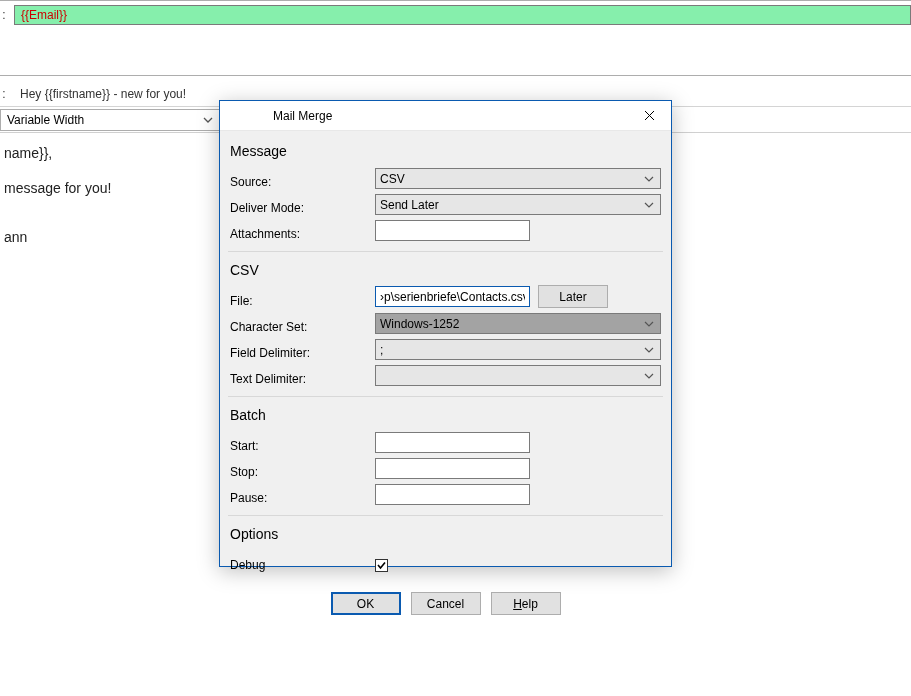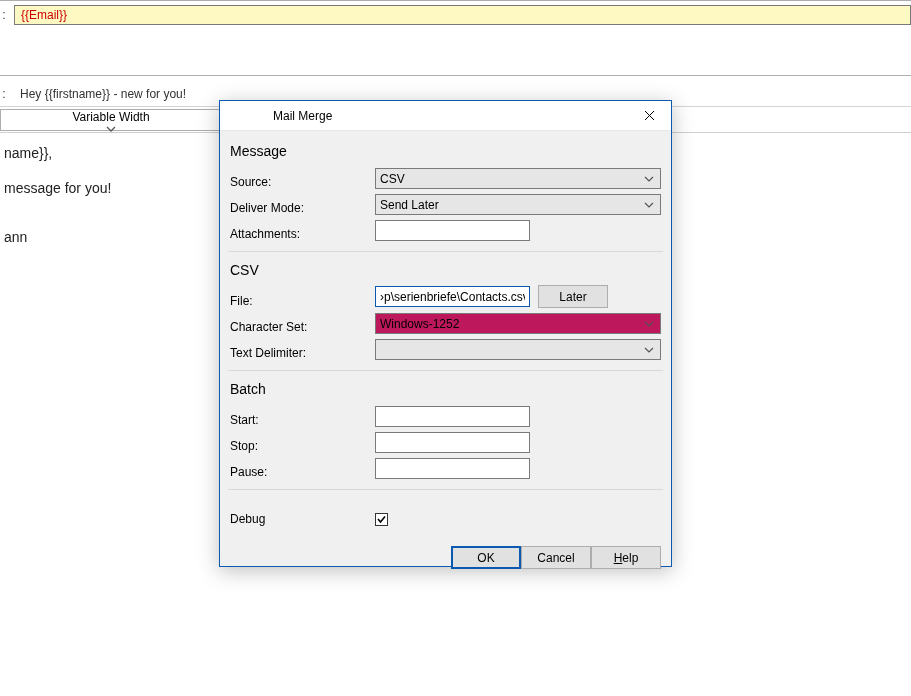--- a/index.html
+++ b/index.html
@@ -12,31 +12,31 @@
     width: 911px;
     height: 696px;
     overflow: hidden;
     position: relative;
   }
   .hr-line { height:1px; background:#adadad; width:100%; }
   .top-row {
     display:flex; align-items:center; height:28px; padding-left:0;
   }
   .field-cell {
-    border:1px solid #7a7a7a; background:#fef9c3; padding:3px 6px; margin-left:6px;
+    border:1px solid #7a7a7a; background:#86efac; padding:3px 6px; margin-left:6px;
     flex:1; height:20px; display:flex; align-items:center;
   }
   .placeholder-red { color:#cc0000; font-size:12px;}
   .subject-row { display:flex; align-items:center; height:24px; margin-top:6px;}
   .subject-colon { width:8px; text-align:center; color:#333;}
   .subject-text { margin-left:12px; color:#333; font-size:12px;}
   .toolbar-row { display:flex; align-items:center; height:26px; border-bottom:1px solid #d0d0d0; padding:0 0 0 0;}
   .font-select {
     width:220px; height:22px; border:1px solid #adadad; background:#fff;
-    display:flex; align-items:center; justify-content:space-between; padding:0 4px 0 6px;flex-direction:column;
+    display:flex; align-items:center; justify-content:space-between; padding:0 4px 0 6px;
   }
   .chev { width:14px; height:14px; display:flex; align-items:center; justify-content:center;}
   .color-ind { width:14px; height:14px; background:#000; margin-left:4px; border:1px solid #333;}
   .body-area { padding:10px 4px; font-size:14px; color:#222; line-height:1.5;}
   
   .dialog {
     position:absolute; left:219px; top:100px; width:453px; height:467px;
     border:1px solid #0a5ab0; background:#fff; box-shadow:0 4px 20px rgba(0,0,0,.25);
   }
   .titlebar {
@@ -50,31 +50,31 @@
   .group { border-bottom:1px solid #d8d8d8; padding:6px 2px 10px 2px; margin-bottom:4px;}
   .group:last-of-type{border-bottom:none;}
   .group-title { font-size:14px; color:#000; margin:0 0 4px 0;}
   .row { display:flex; align-items:flex-end; height:26px; }
   .row-label { width:145px; font-size:12px; color:#000; padding-left:0;}
   .row-ctl { flex:1; display:flex; align-items:center; gap:8px;}
   .select, .textin {
     height:21px; border:1px solid #7a7a7a; background:#e6e6e6; font-size:12px;
     padding:0 4px; display:flex; align-items:center; justify-content:space-between; flex:1;
   }
-  .select.light { background:#be185d;}
+  .select.light { background:#a3a3a3;}
   .textin { background:#fff; justify-content:flex-start;}
   .textin.hl { border:1px solid #0a5ab0;}
   .btn {
     height:23px; border:1px solid #adadad; background:#e1e1e1; padding:0 14px;
     font-size:12px; display:flex; align-items:center; justify-content:center; min-width:70px;
   }
   .btn.primary { border:2px solid #0a5ab0; background:#e1e1e1;}
   .chkbox { width:13px; height:13px; border:1px solid #333; background:#fff; display:flex; align-items:center; justify-content:center;}
   .chkbox svg{display:block;}
-  .dlg-buttons { display:flex; justify-content:flex-end; padding:6px 2px 2px 2px;}
+  .dlg-buttons { display:flex; gap:10px; justify-content:center; padding:6px 2px 2px 2px;}
   .underline-h { text-decoration:underline;}
 </style>
 </head>
 <body>
 
 <div class="hr-line"></div>
 <div class="top-row">
   <span style="width:8px;text-align:center;color:#333;">:</span>
   <div class="field-cell">
     <span class="placeholder-red">{{Email}}</span>
@@ -178,20 +178,33 @@
             <span>Windows-1252</span>
             <span class="chev">
                 <svg width="10" height="10" viewBox="0 0 10 10">
                   <path d="M1 3 L5 7 L9 3" fill="none" stroke="#555" stroke-width="1.2"></path>
                 </svg>
               </span>
           </div>
         </div>
       </div>
       <div class="row">
+        <div class="row-label">Field Delimiter:</div>
+        <div class="row-ctl">
+          <div class="select">
+            <span>;</span>
+            <span class="chev">
+                <svg width="10" height="10" viewBox="0 0 10 10">
+                  <path d="M1 3 L5 7 L9 3" fill="none" stroke="#555" stroke-width="1.2"></path>
+                </svg>
+              </span>
+          </div>
+        </div>
+      </div>
+      <div class="row">
         <div class="row-label">Text Delimiter:</div>
         <div class="row-ctl">
           <div class="select">
             <span></span>
             <span class="chev">
                 <svg width="10" height="10" viewBox="0 0 10 10">
                   <path d="M1 3 L5 7 L9 3" fill="none" stroke="#555" stroke-width="1.2"></path>
                 </svg>
               </span>
           </div>
@@ -221,20 +234,21 @@
         <div class="row-label">Pause:</div>
         <div class="row-ctl">
           <div class="textin" style="width:155px;flex:none;">
             <span></span>
           </div>
         </div>
       </div>
     </div>
 
     <div class="group" style="border-bottom:none;">
+      <div class="group-title">Options</div>
       <div class="row">
         <div class="row-label">Debug</div>
         <div class="row-ctl">
           <div class="chkbox">
             <svg width="11" height="11" viewBox="0 0 11 11">
                 <path d="M2 5 L4.5 8 L9 2.5" fill="none" stroke="#000" stroke-width="1.6"></path>
               </svg>
           </div>
         </div>
       </div>

